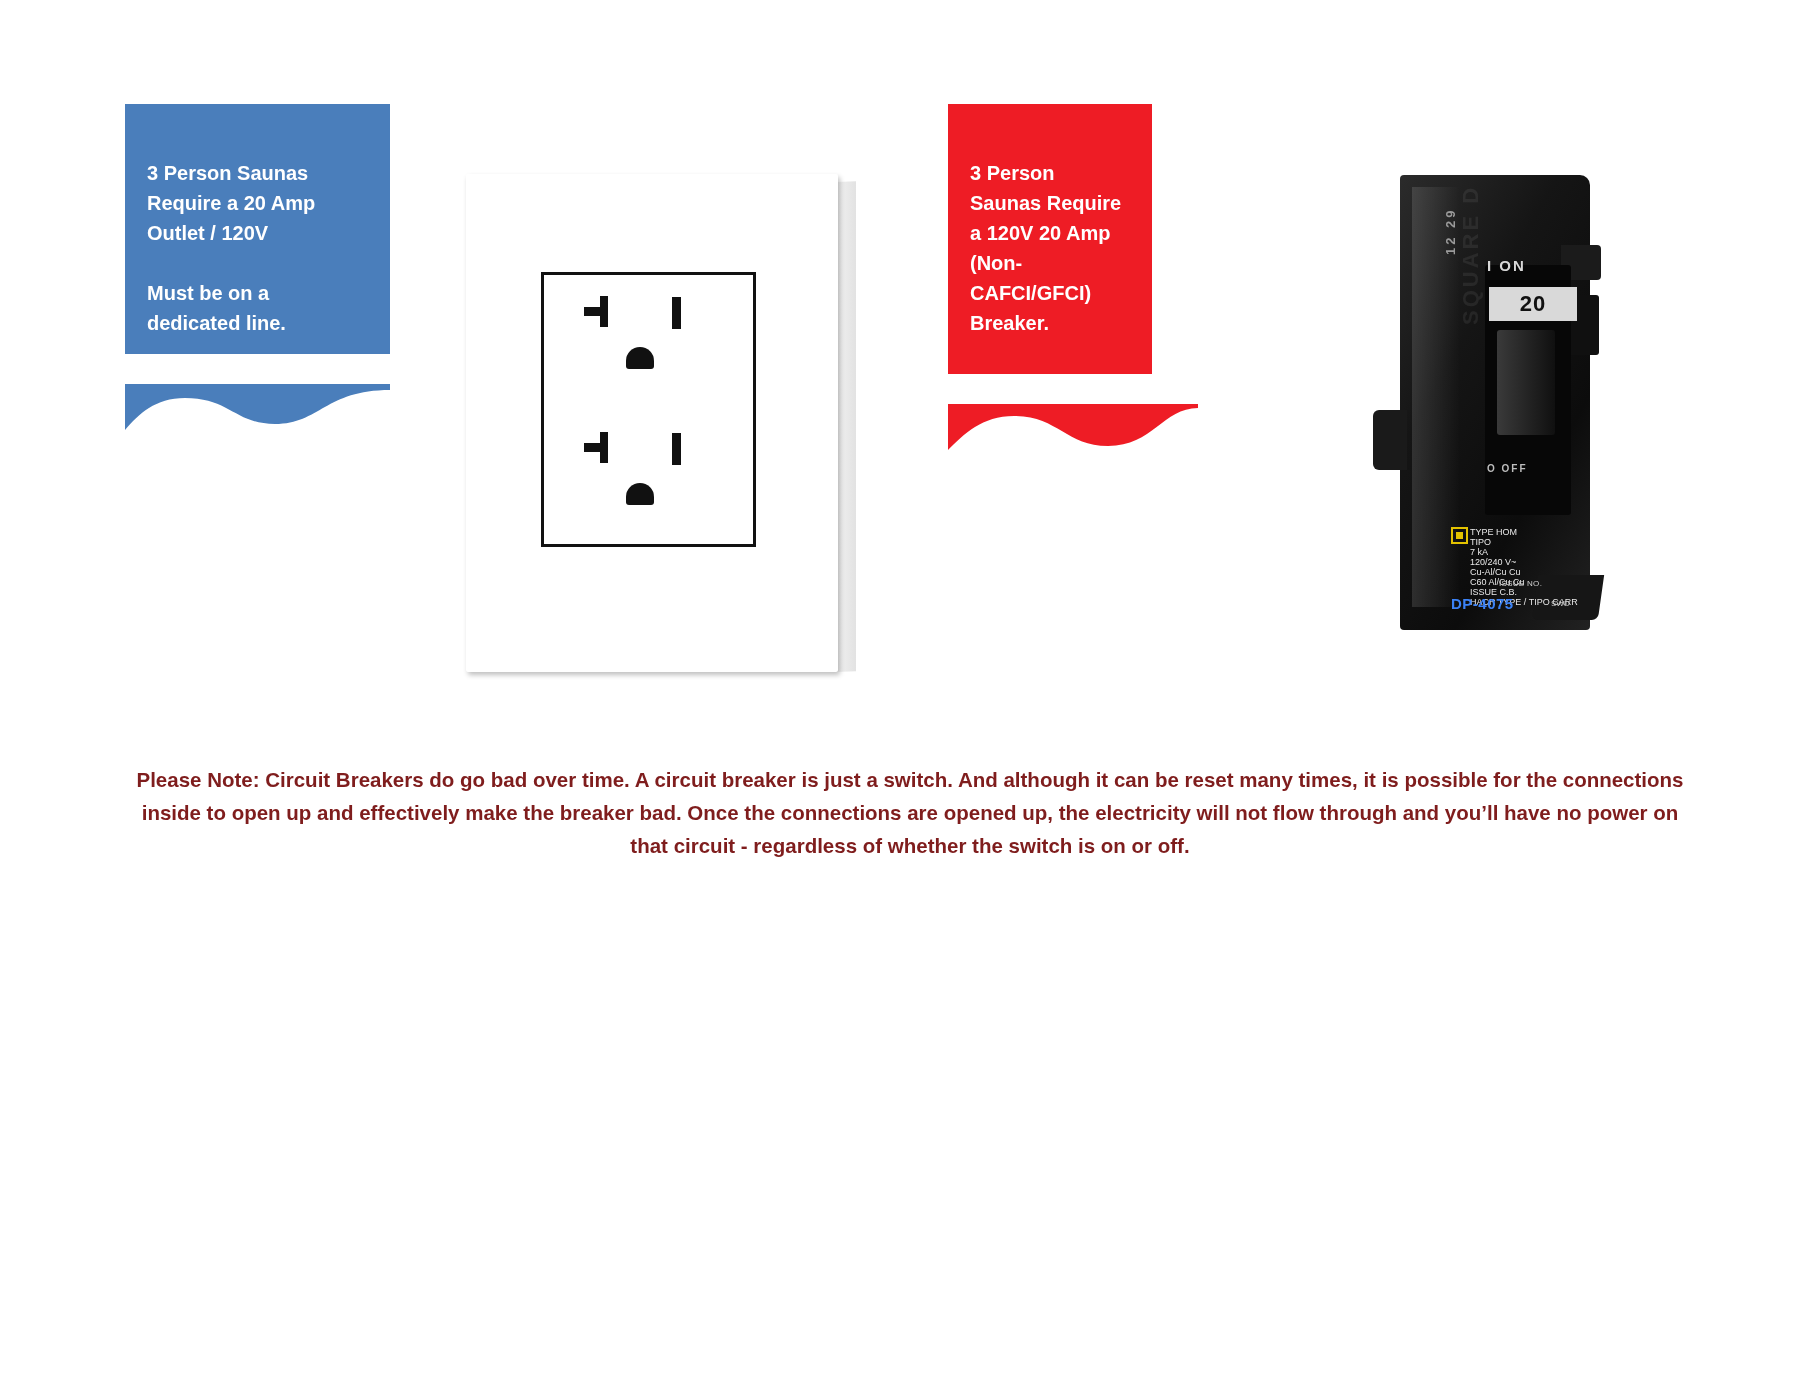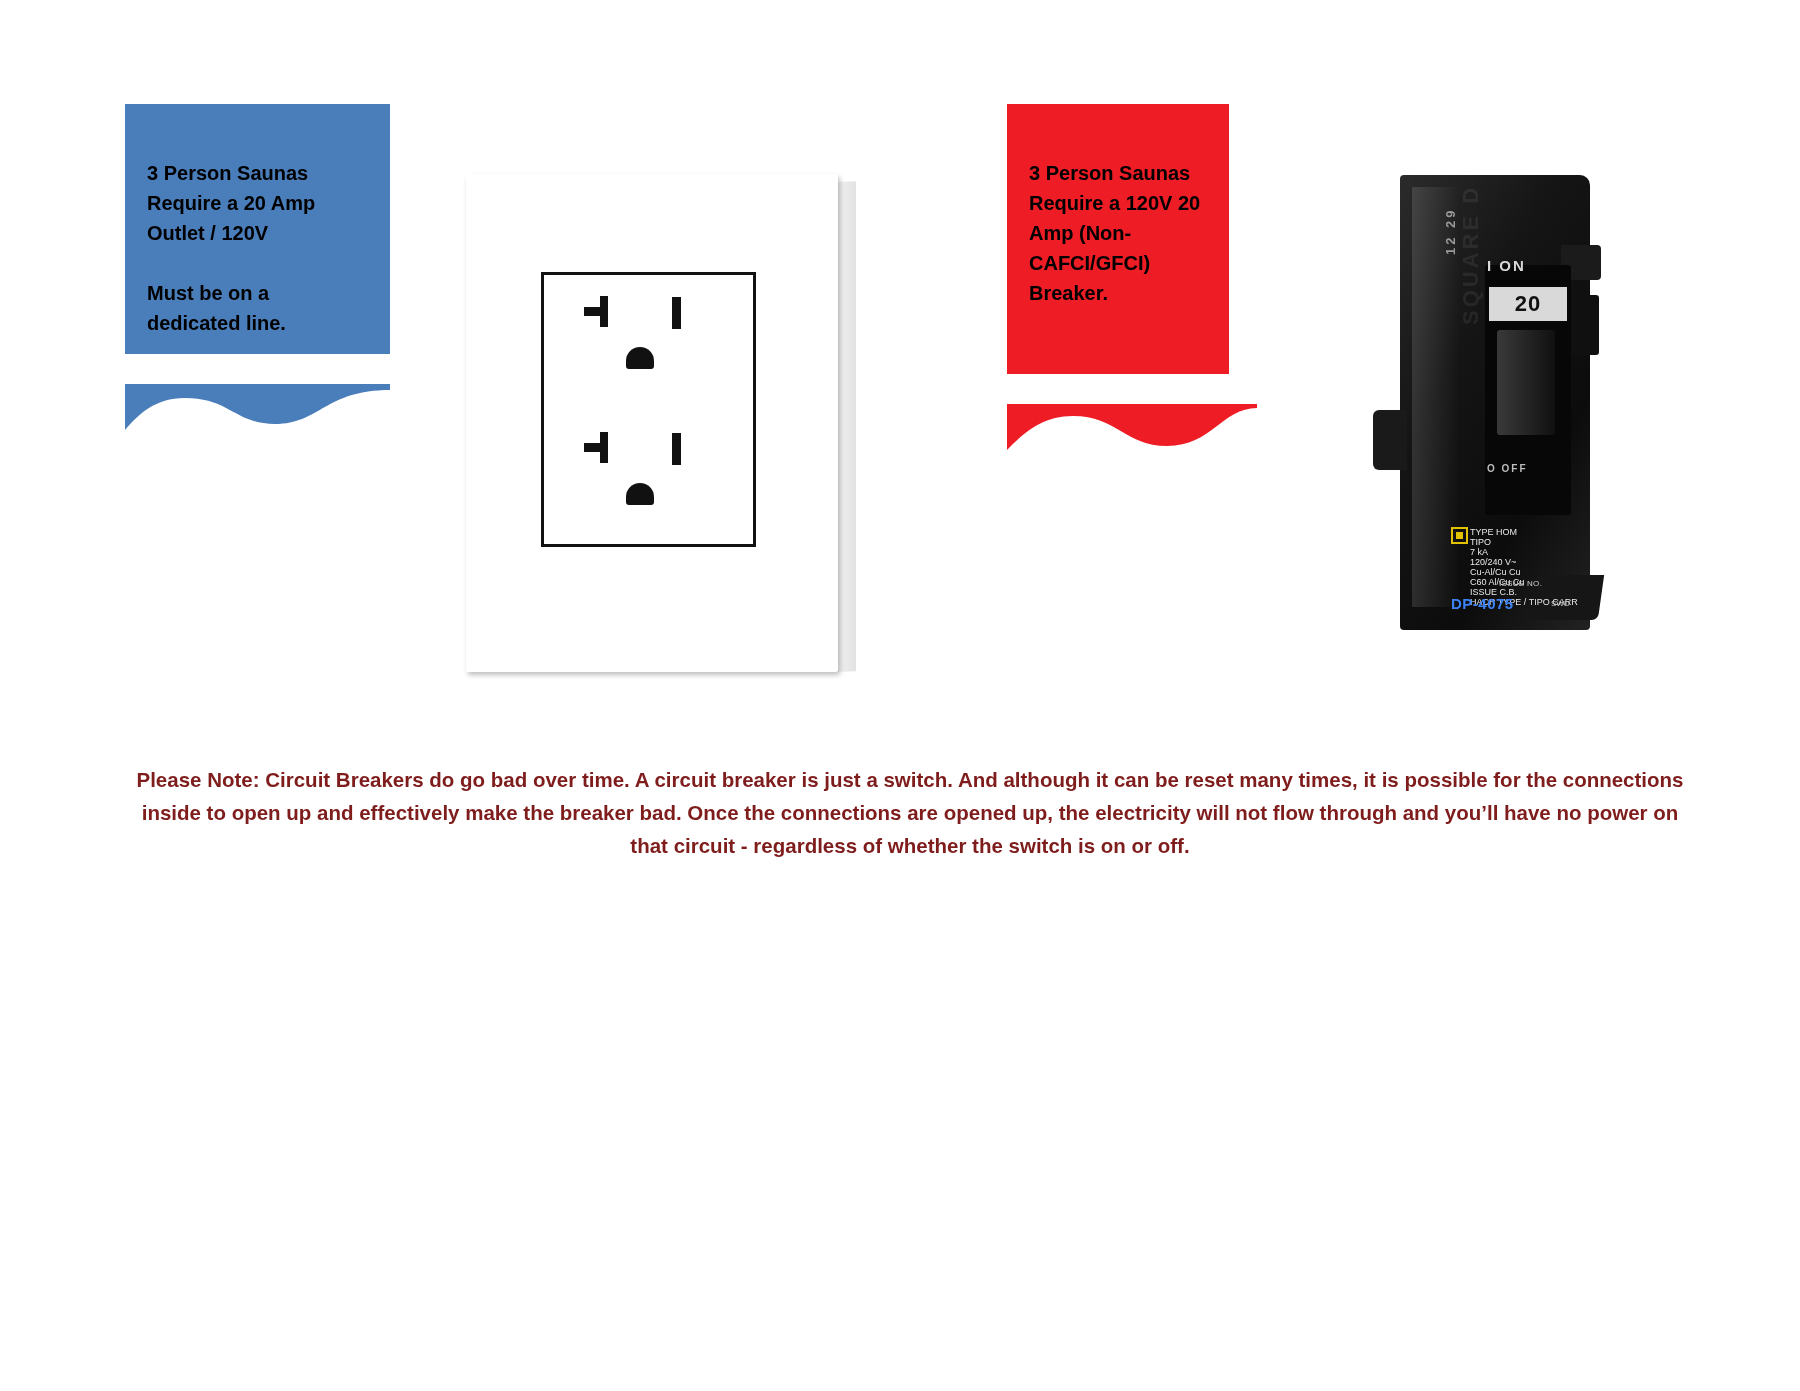--- a/index.html
+++ b/index.html
@@ -11,21 +11,21 @@
     width: 1800px;
     height: 1391px;
     position: relative;
     font-family: "Liberation Sans", sans-serif;
     overflow: hidden;
   }
 
   
   .callout {
     position: absolute;
-    color: #000000;
+    color: #ffffff;
     font-weight: bold;
     font-size: 20px;
     line-height: 30px;
     padding: 24px 22px 16px 22px;
     box-sizing: border-box;
     white-space: pre-line;
   }
   .callout-body {
     position: relative;
     z-index: 2;
@@ -42,23 +42,23 @@
   #callout-blue {
     left: 125px;
     top: 104px;
     width: 265px;
     height: 250px;
     background: #4a7ebb;
   }
   #callout-blue .callout-tail svg path { fill: #4a7ebb; }
 
   #callout-red {
-    left: 1007px;
+    left: 948px;
     top: 104px;
-    width: 222px;
+    width: 204px;
     height: 270px;
     background: #ee1c25;
   }
   #callout-red .callout-tail svg path { fill: #ee1c25; }
 
   
   #outlet-figure {
     position: absolute;
     left: 466px;
     top: 174px;
@@ -198,21 +198,21 @@
   .brk-lever {
     position: absolute;
     left: 132px; top: 155px;
     width: 58px; height: 105px;
     background: linear-gradient(to right,#3a3a3a,#101010);
     border-radius: 3px;
   }
   .brk-label-20 {
     position: absolute;
     left: 124px; top: 112px;
-    width: 78px; height: 34px;
+    width: 88px; height: 34px;
     background: #d9d9d9;
     color: #111111;
     font-size: 22px;
     font-weight: bold;
     text-align: center;
     line-height: 34px;
     letter-spacing: 1px;
   }
   .brk-on {
     position: absolute;

